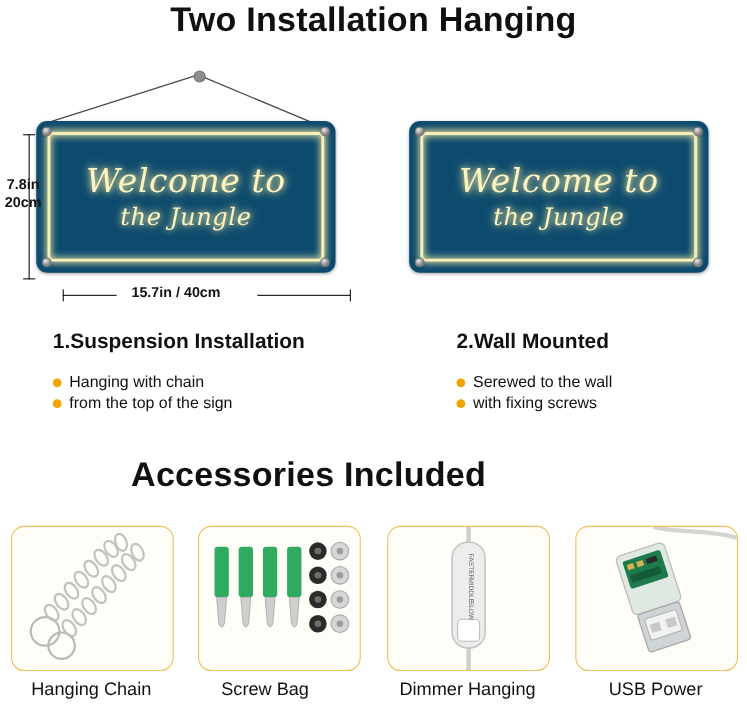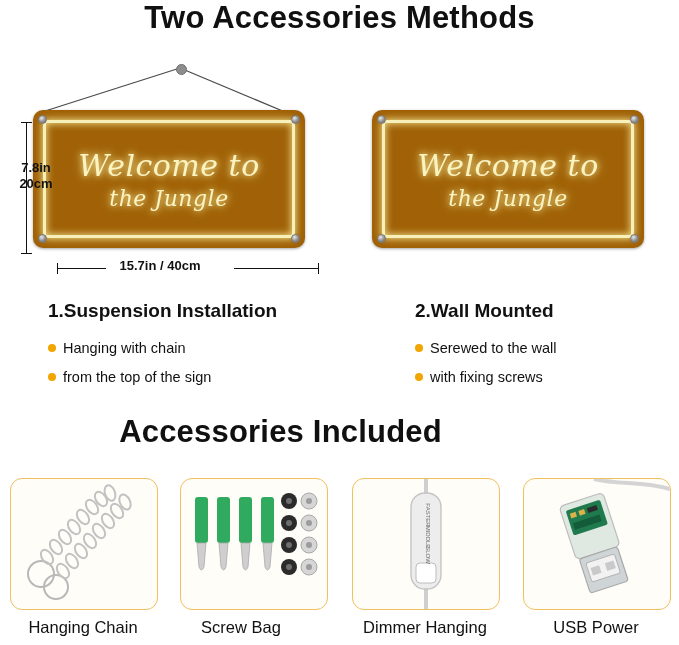--- a/index.html
+++ b/index.html
@@ -33,21 +33,21 @@
   #title-accessories {
     position: absolute;
     top: 414px;
     left: 0;
     width: 561px;
   }
 
   
   .sign {
     position: absolute;
-    background: #a16207;
+    background: #0c4a6e;
     border-radius: 10px;
     box-shadow: 0 1px 3px rgba(0,0,0,0.35);
   }
   .sign .inner-border {
     position: absolute;
     left: 10px;
     top: 10px;
     right: 10px;
     bottom: 10px;
     border: 3px solid #f7f0b8;
@@ -120,21 +120,21 @@
   
   .dim-label {
     position: absolute;
     font-size: 13px;
     font-weight: bold;
     color: #111;
     text-align: center;
     line-height: 1.25;
   }
   #dim-height-label {
-    left: 19px;
+    left: 4px;
     top: 160px;
     width: 34px;
     text-align: center;
   }
   #dim-width-label {
     left: 100px;
     top: 258px;
     width: 120px;
   }
   .dim-line-v {
@@ -190,21 +190,21 @@
   #method-2 { left: 415px; top: 300px; }
   .method-title {
     font-size: 19px;
     font-weight: bold;
     color: #111;
     margin-bottom: 18px;
   }
   .bullet-row {
     display: flex;
     align-items: center;
-    margin-top: 13px;
+    margin-top: 3px;
   }
   .bullet-dot {
     width: 8px;
     height: 8px;
     border-radius: 50%;
     background: #f0a500;
     margin-right: 7px;
     flex: 0 0 auto;
   }
   .bullet-text {
@@ -239,21 +239,21 @@
   #acc-label-0 { left: -2px; }
   #acc-label-1 { left: 156px; }
   #acc-label-2 { left: 340px; }
   #acc-label-3 { left: 511px; }
 
   .acc-svg { display: block; width: 100%; height: 100%; }
 </style>
 </head>
 <body>
 
-<div class="section-title" id="title-installation">Two Accessories Methods</div>
+<div class="section-title" id="title-installation">Two Installation Hanging</div>
 
 <svg id="hanger" viewBox="0 0 320 60">
   <line x1="160" y1="8" x2="22" y2="52" stroke="#4a4a4a" stroke-width="1.2"></line>
   <line x1="160" y1="8" x2="265" y2="52" stroke="#4a4a4a" stroke-width="1.2"></line>
 </svg>
 <div id="hanger-hook"></div>
 
 <div class="sign" id="sign-suspension">
   <div class="inner-border"></div>
   <div class="sign-text">

